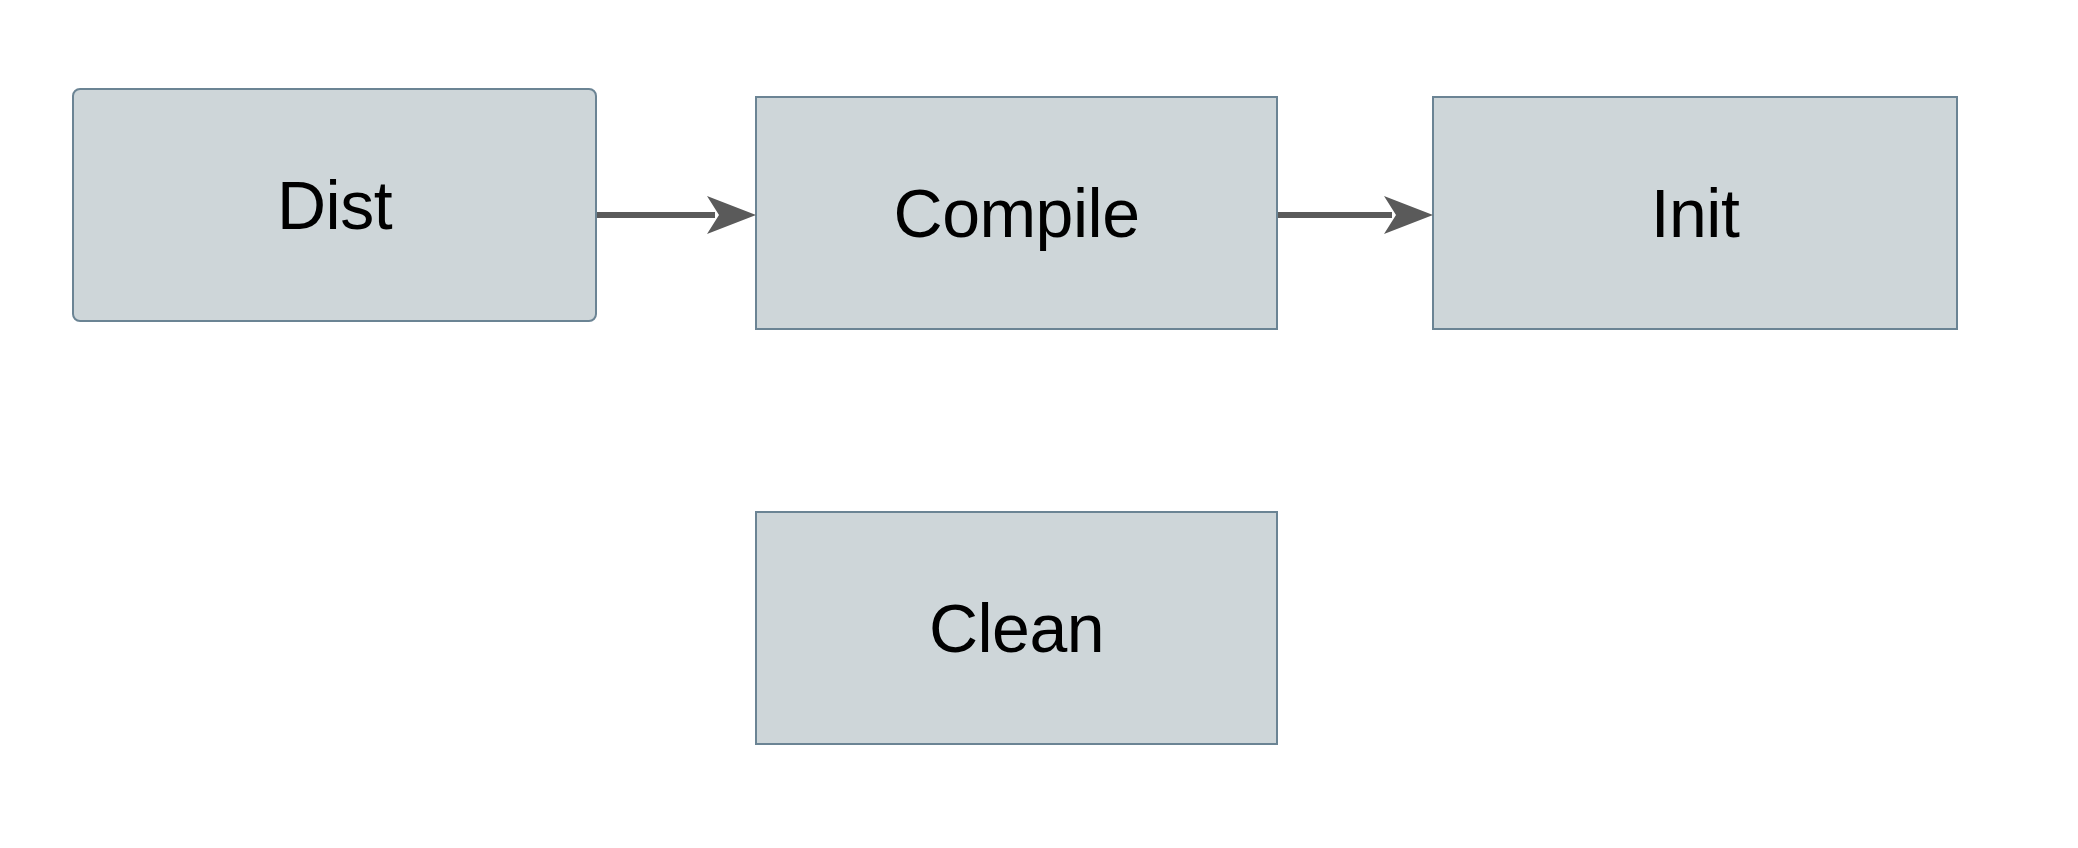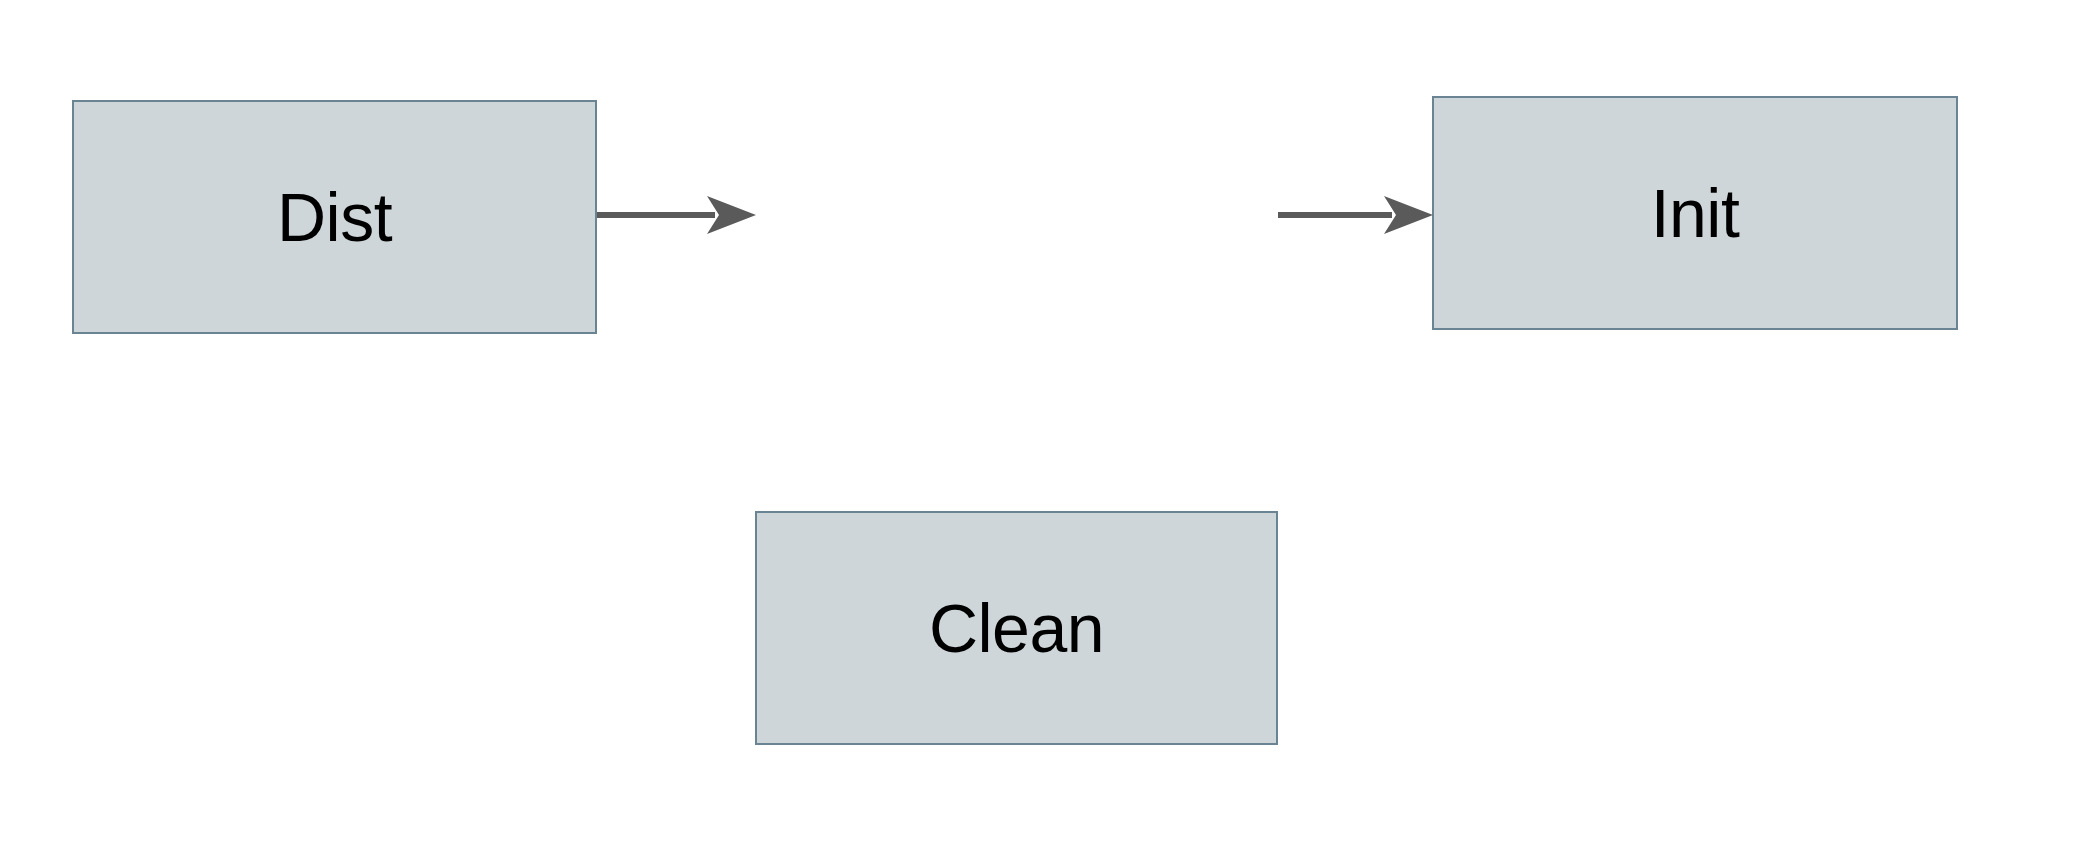--- a/index.html
+++ b/index.html
@@ -31,21 +31,21 @@
     font-family: "Liberation Sans", sans-serif;
     font-size: 68px;
     font-weight: 400;
     color: #000000;
     line-height: 1;
     letter-spacing: -0.5px;
     white-space: nowrap;
     -webkit-font-smoothing: antialiased;
   }
   
-  #node-dist    { left: 72px;   top: 100px;  width: 525px; height: 234px; }
+  #node-dist    { left: 72px;   top: 88px;  width: 525px; height: 234px; border-radius: 8px; }
   #node-compile { left: 755px;  top: 96px;  width: 523px; height: 234px; }
   #node-init    { left: 1432px; top: 96px;  width: 526px; height: 234px; }
   #node-clean   { left: 755px;  top: 511px; width: 523px; height: 234px; }
 
   .edge {
     position: absolute;
     overflow: visible;
     pointer-events: none;
   }
   #edge-dist-compile { left: 595px;  top: 186px; width: 162px; height: 58px; }
@@ -56,20 +56,23 @@
 </style>
 </head>
 <body>
 
 <div id="diagram-canvas">
 
   <div class="node" id="node-dist">
     <span class="node-label">Dist</span>
   </div>
 
+  <div class="node" id="node-compile">
+    <span class="node-label">Compile</span>
+  </div>
 
   <div class="node" id="node-clean">
     <span class="node-label">Clean</span>
   </div>
 
   <div class="node" id="node-init">
     <span class="node-label">Init</span>
   </div>
 
   <svg class="edge" id="edge-dist-compile" viewBox="0 0 162 58">

